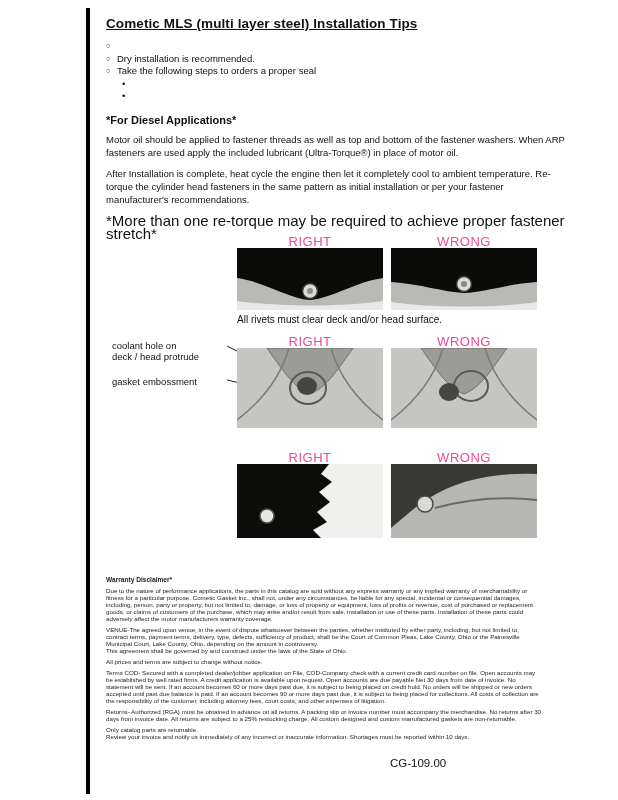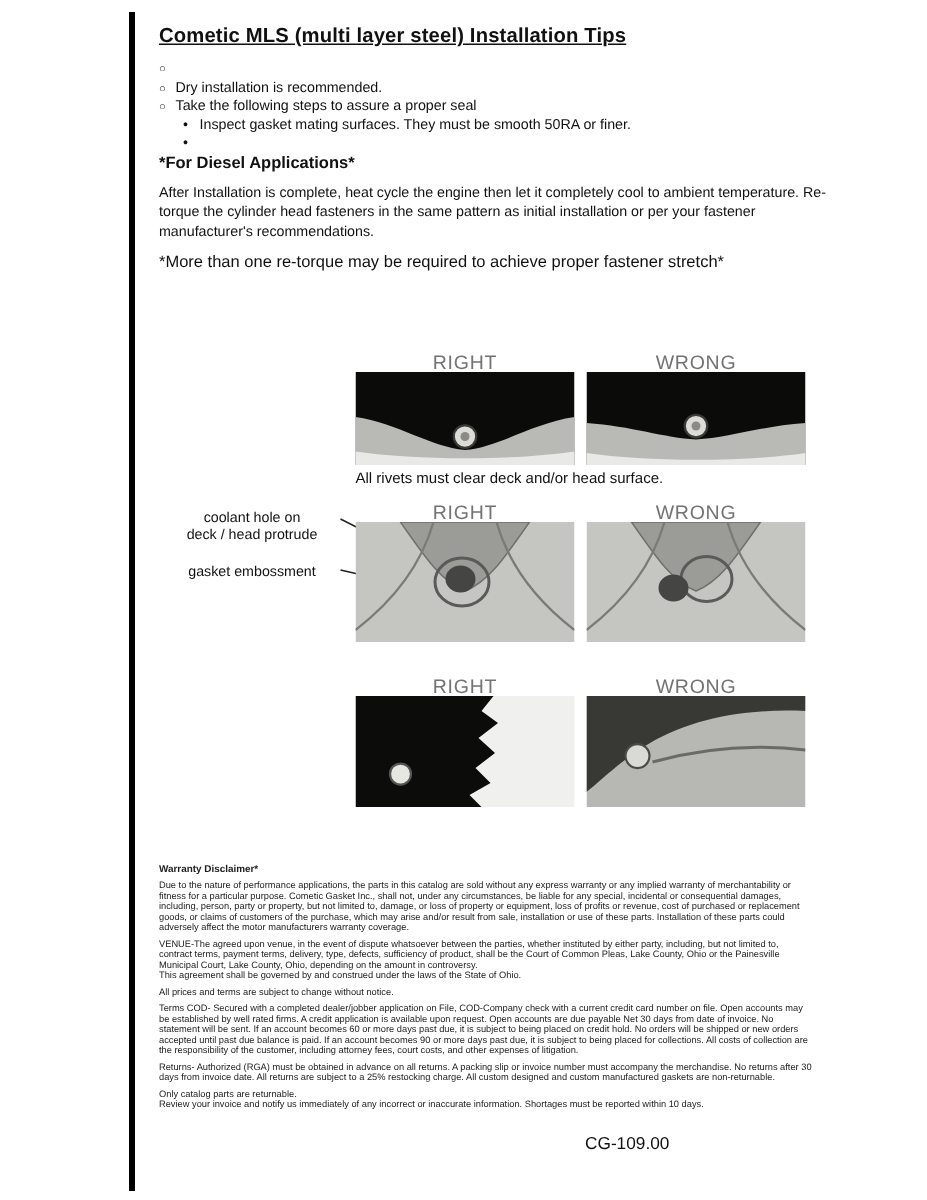--- a/index.html
+++ b/index.html
@@ -10,30 +10,30 @@
   .left-rule { position:absolute; left:86px; top:8px; width:4px; height:786px; background:#000; }
 
   .content { position:absolute; left:106px; top:16px; width:470px; }
   .doc-title { font-size:13.5px; font-weight:bold; text-decoration:underline; margin-bottom:9px; letter-spacing:0.1px; }
 
   .bullet, .sub-bullet { display:flex; font-size:9.5px; line-height:12.5px; }
   .bullet .marker { width:11px; font-size:7.5px; line-height:12.5px; flex:none; }
   .sub-bullet { margin-left:16px; }
   .sub-bullet .marker { width:11px; font-size:9.5px; line-height:12.5px; flex:none; }
 
-  .diesel-heading { font-size:11px; font-weight:bold; margin-bottom:7px; }
+  .diesel-heading { font-size:11px; font-weight:bold; margin-top:11px; margin-bottom:7px; }
   .para { font-size:9.5px; line-height:13px; width:462px; margin-bottom:8px; }
-  .note { font-size:11px; line-height:13px; margin-top:0; }
+  .note { font-size:15px; line-height:13px; margin-top:0; }
 
   .diagrams { position:absolute; left:106px; top:234px; width:480px; height:352px; }
-  .dg-label { position:absolute; width:146px; text-align:center; font-size:13px; letter-spacing:0.5px; color:#737373; }
+  .dg-label { position:absolute; width:146px; text-align:center; font-size:13px; letter-spacing:0.5px; color:#ec4899; }
   .panel { position:absolute; width:146px; }
   .panel svg { display:block; width:146px; }
   .dg-caption { position:absolute; left:131px; font-size:10px; line-height:12px; color:#111; }
-  .callout { position:absolute; left:6px; width:112px; text-align:center; font-size:9.5px; line-height:11px; }
+  .callout { position:absolute; left:6px; width:112px; text-align:left; font-size:9.5px; line-height:11px; }
   .connector { position:absolute; left:0; top:100px; width:300px; height:110px; }
 
   .disclaimer { position:absolute; left:106px; top:576px; width:436px; font-size:6.2px; line-height:7px; color:#1c1c1c; }
   .disclaimer .dhead { font-weight:bold; font-size:6.6px; margin-bottom:4px; }
   .disclaimer .dpara { margin-bottom:4px; }
   .disclaimer .dpara.tight { margin-bottom:0; }
 
   .footer-code { position:absolute; left:390px; top:757px; font-size:11.5px; color:#111;text-align:center; }
 </style>
 </head>
@@ -47,31 +47,31 @@
 
     <div class="bullet">
       <span class="marker">○</span>
     </div>
     <div class="bullet">
       <span class="marker">○</span>
       <span>Dry installation is recommended.</span>
     </div>
     <div class="bullet">
       <span class="marker">○</span>
-      <span>Take the following steps to assure a proper seal</span>
+      <span>Take the following steps to orders a proper seal</span>
     </div>
     <div class="sub-bullet">
       <span class="marker">•</span>
-      <span>Inspect gasket mating surfaces.  They must be smooth 50RA or finer.</span>
     </div>
     <div class="sub-bullet">
       <span class="marker">•</span>
     </div>
 
     <div class="diesel-heading">*For Diesel Applications*</div>
+    <div class="para">Motor oil should be applied to fastener threads as well as top and bottom of the fastener washers. When ARP fasteners are used apply the included lubricant (Ultra-Torque®) in place of motor oil.</div>
     <div class="para">After Installation is complete, heat cycle the engine then let it completely cool to ambient temperature. Re-torque the cylinder head fasteners in the same pattern as initial installation or per your fastener manufacturer's recommendations.</div>
     <div class="note">*More than one re-torque may be required to achieve proper fastener stretch*</div>
   </div>
 
   <div class="diagrams">
 
     <div class="dg-label" style="left:131px; top:0;">RIGHT</div>
     <div class="dg-label" style="left:285px; top:0;">WRONG</div>
     <div class="panel" style="left:131px; top:14px;">
       <svg viewBox="0 0 146 62" width="146" height="62">

